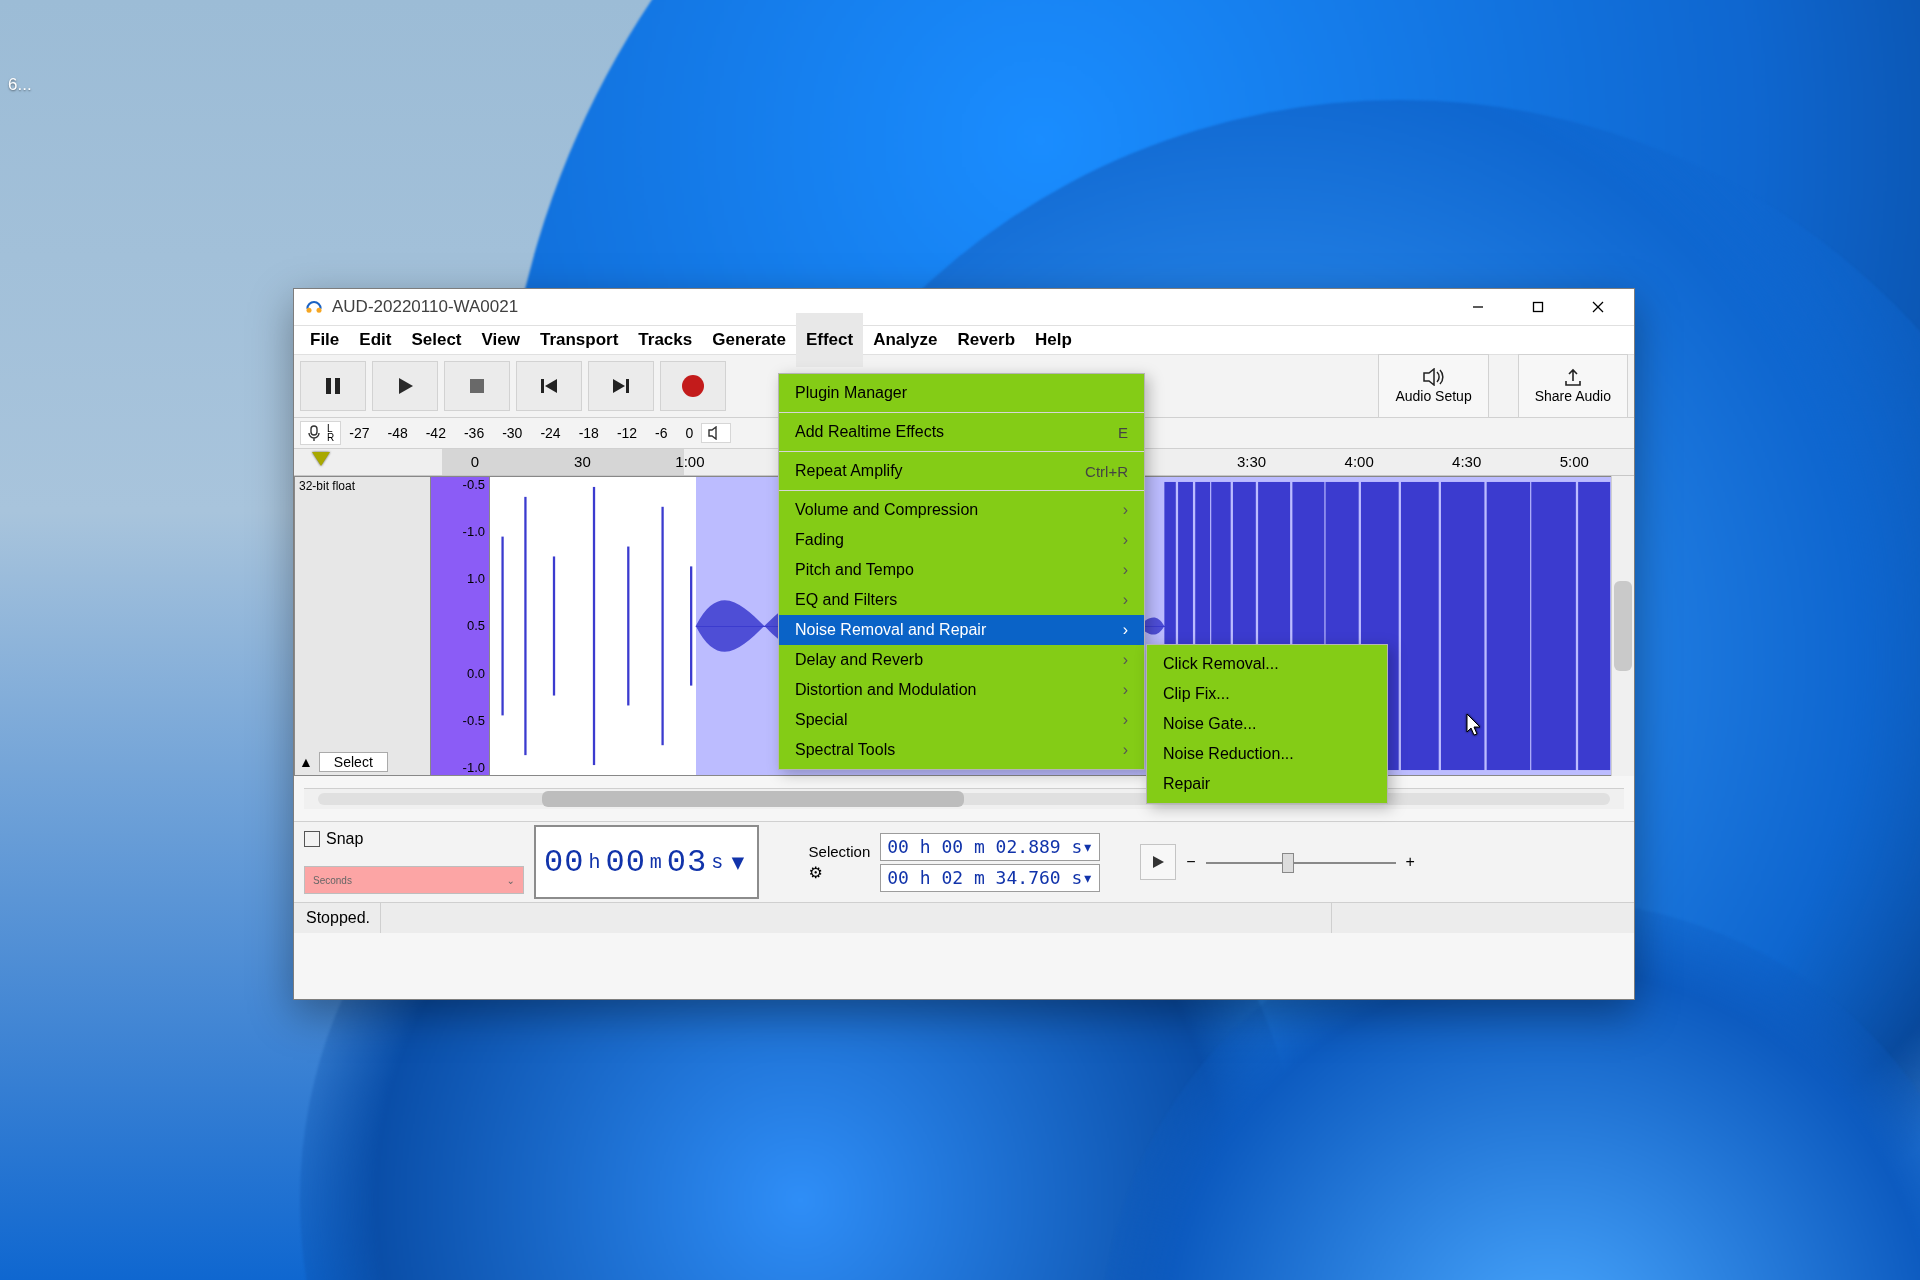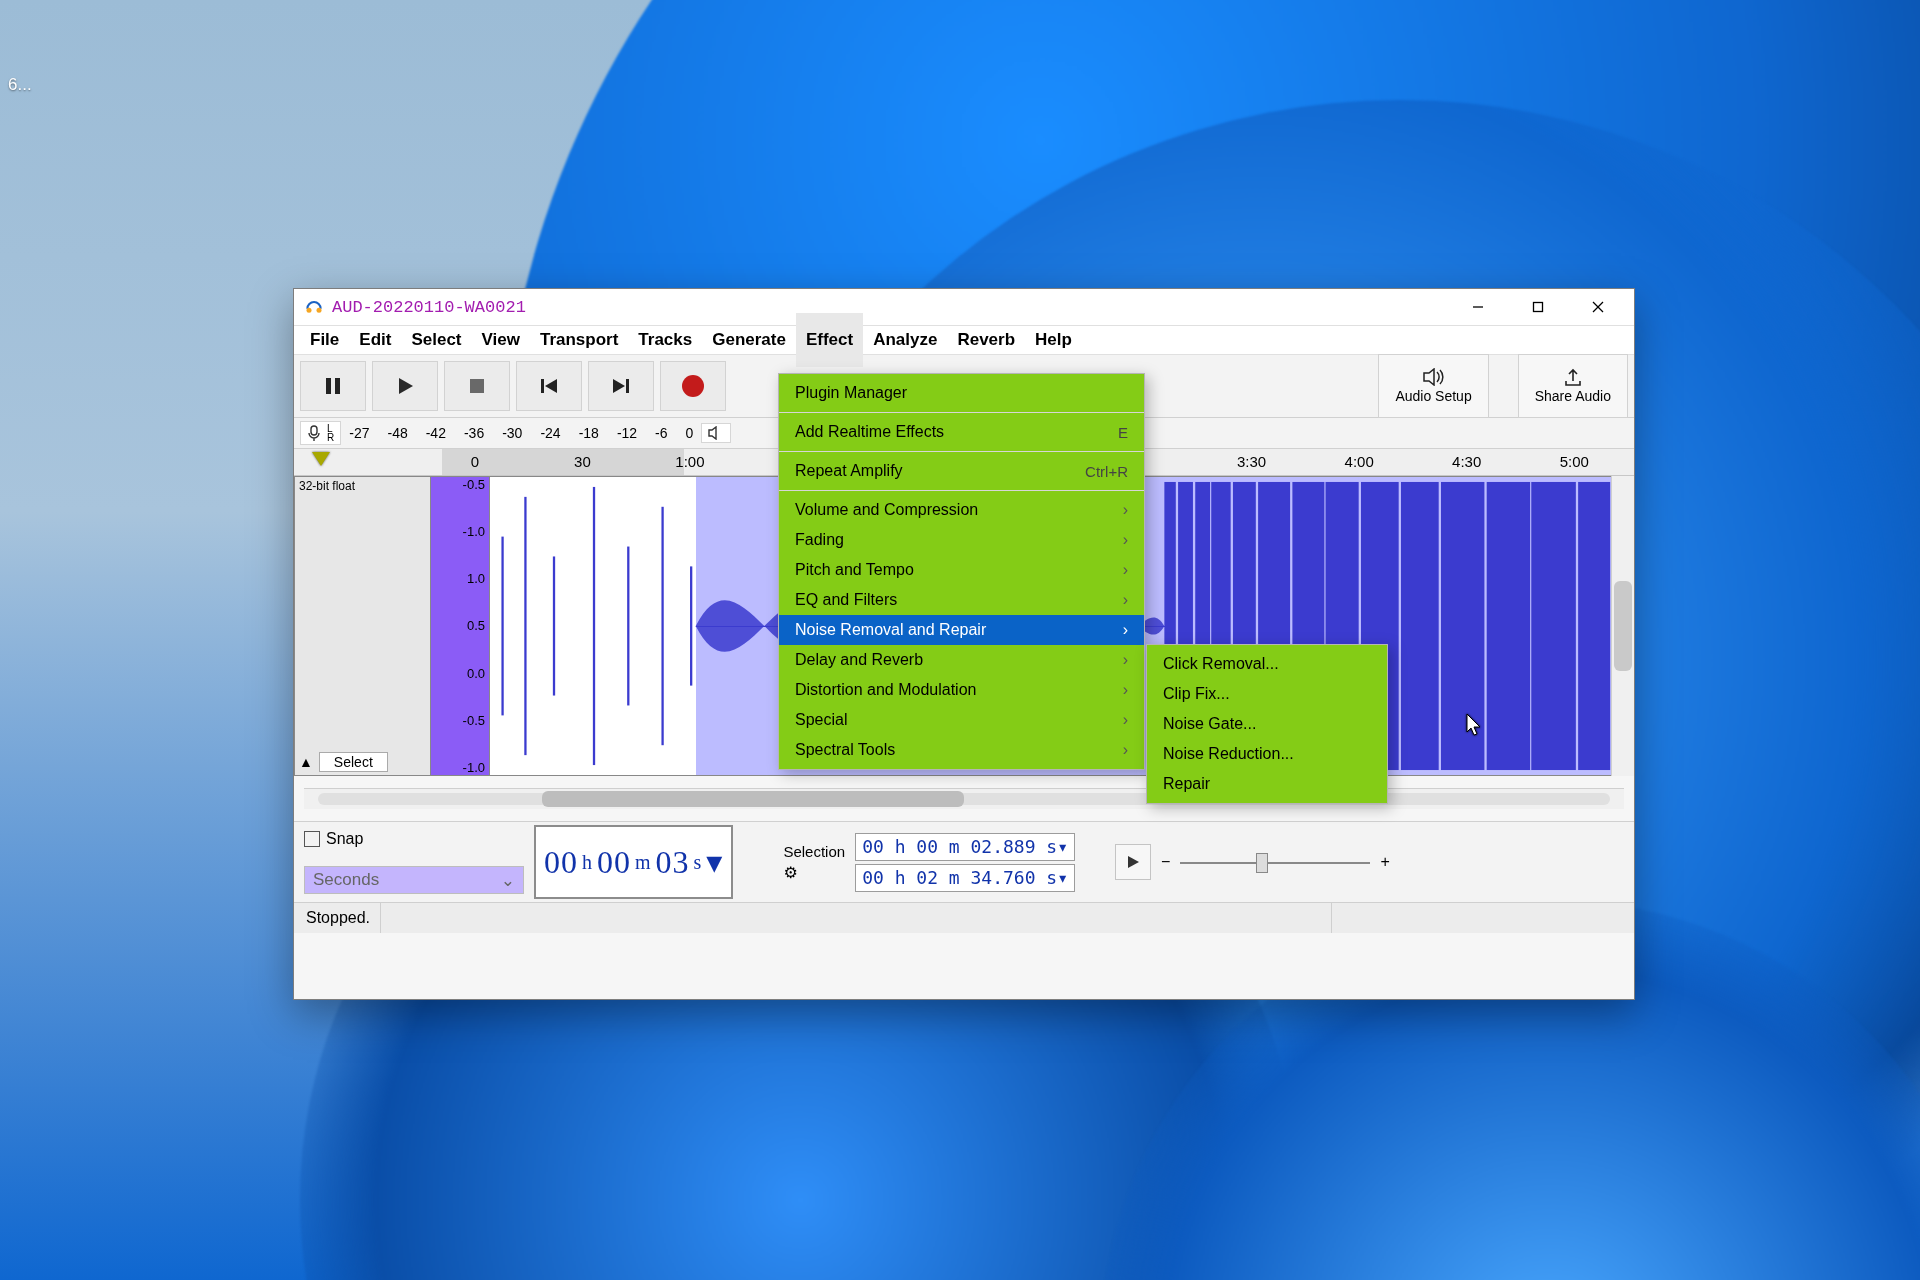--- a/index.html
+++ b/index.html
@@ -9,21 +9,21 @@
   .swirl { position:absolute; border-radius:50%; filter:blur(1px);}
   .swirl.a { width:1800px; height:1800px; left:500px; top:-400px; background:radial-gradient(circle at 30% 30%,#1a8dff 0%,#0f67d0 40%,#063a82 70%,transparent 75%);}
   .swirl.b { width:1400px; height:1400px; left:700px; top:100px; background:radial-gradient(circle at 40% 40%,#3ca0ff 0%,#0f67d0 50%,transparent 70%);}
   .swirl.c { width:1000px; height:1000px; left:300px; top:700px; background:radial-gradient(circle at 50% 50%,#2f8ef7 0%,#0a4ea8 60%,transparent 75%);}
   .swirl.d { width:900px; height:900px; left:1100px; top:900px; background:radial-gradient(circle at 50% 50%,#4aa8ff 0%,#0d5bc0 60%,transparent 75%);}
   .desktop-icon-label { position:absolute; left:8px; top:75px; color:#fff; font-size:17px; text-shadow:0 1px 2px rgba(0,0,0,.5);}
   
   .window { position:absolute; left:293px; top:288px; width:1340px; height:710px; background:#f6f6f6; border:1px solid #7d7d7d; box-shadow:0 14px 40px rgba(0,0,0,.35);}
   .titlebar { height:36px; display:flex; align-items:center; padding:0 6px 0 10px; background:#fff; border-bottom:1px solid #e0e0e0;}
   .app-icon { width:20px; height:20px; margin-right:8px; display:inline-flex; align-items:center; justify-content:center;}
-  .title-text { font-size:17px; color:#a21caf;font-family:Liberation Mono, monospace; }
+  .title-text { font-size:17px; color:#404040; }
   .spacer { flex:1; }
   .win-btn { width:60px; height:36px; display:flex; align-items:center; justify-content:center; cursor:default;}
   .win-btn svg { width:14px; height:14px; }
   .menubar { height:28px; display:flex; align-items:center; padding:0 6px; background:#fff; border-bottom:1px solid #e0e0e0; font-size:17px;}
   .menubar .menu { padding:17px 10px; cursor:default;font-weight:bold;}
   .menubar .menu.open { background:#e8e8e8;}
   
   .toolbar-row { height:62px; display:flex; align-items:center; background:#f3f3f3; border-bottom:1px solid #d0d0d0; padding:0 6px; gap:6px;}
   .tb-group { display:flex; gap:6px; align-items:center;}
   .tb-btn { width:64px; height:48px; background:#ebebeb; border:1px solid #d2d2d2; display:flex; align-items:center; justify-content:center; cursor:default;}
@@ -53,22 +53,22 @@
   .vscroll { position:absolute; right:0; top:0; bottom:0; width:22px; background:#f0f0f0; border-left:1px solid #cfcfcf;}
   .vscroll .thumb{position:absolute;left:2px;right:2px;top:35%;height:30%;background:#c9c9c9;border-radius:6px;}
   
   .hscroll { height:20px; background:#f0f0f0; border-top:1px solid #cfcfcf; position:relative; margin:12px 10px;}
   .hscroll .track{position:absolute;left:14px;right:14px;top:4px;bottom:4px;background:#e0e0e0;border-radius:6px;}
   .hscroll .thumb{position:absolute;left:18%;width:32%;top:2px;bottom:2px;background:#bdbdbd;border-radius:6px;}
   
   .bottom-panel { height:68px; display:flex; align-items:center; gap:10px; padding:6px 10px; background:#f3f3f3; border-top:1px solid #d0d0d0;}
   .snap-box { width:220px; display:flex; flex-direction:column; gap:18px;}
   .snap-row { display:flex; align-items:center; gap:6px; font-size:16px;}
-  .combo { border:1px solid #bdbdbd; background:#c4b5fd; height:26px; display:flex; align-items:center; padding:0 8px; justify-content:space-between; font-size:17px; color:#666;}
-  .time-display { border:2px solid #8c8c8c; background:#fff; height:46px; display:flex; align-items:center; padding:12px 8px; font-family:Liberation Serif, serif; font-size:32px; color:#1133aa; letter-spacing:1px;}
+  .combo { border:1px solid #bdbdbd; background:#fca5a5; height:26px; display:flex; align-items:center; padding:0 8px; justify-content:space-between; font-size:10px; color:#666;}
+  .time-display { border:2px solid #8c8c8c; background:#fff; height:46px; display:flex; align-items:center; padding:12px 8px; font-family:Liberation Mono, monospace; font-size:32px; color:#1133aa; letter-spacing:1px;}
   .time-display .unit{font-size:20px;color:#1133aa;padding:0 4px;}
   .sel-group { display:flex; flex-direction:column; gap:3px;}
   .sel-label { font-size:15px; }
   .mini-time { border:1px solid #9c9c9c; background:#fff; height:26px; display:flex; align-items:center; padding:0 6px; font-family:"Consolas",monospace; font-size:18px; color:#1133aa;}
   .play-mini { width:34px;height:34px;border:1px solid #c4c4c4;background:#f7f7f7;display:flex;align-items:center;justify-content:center;}
   .speed-slider{width:190px;height:12px;position:relative;}
   .speed-slider:before{content:"";position:absolute;left:0;right:0;top:50%;height:2px;background:#888;}
   .speed-slider .handle{position:absolute;left:40%;top:-3px;width:10px;height:18px;background:#dcdcdc;border:1px solid #888;}
   .status { height:30px; display:flex; align-items:center; padding:0 12px; background:#ececec; border-top:1px solid #cfcfcf; font-size:16px;}
   .status .cell{border-right:1px solid #cfcfcf;padding-right:10px;margin-right:10px;height:100%;display:flex;align-items:center;}

